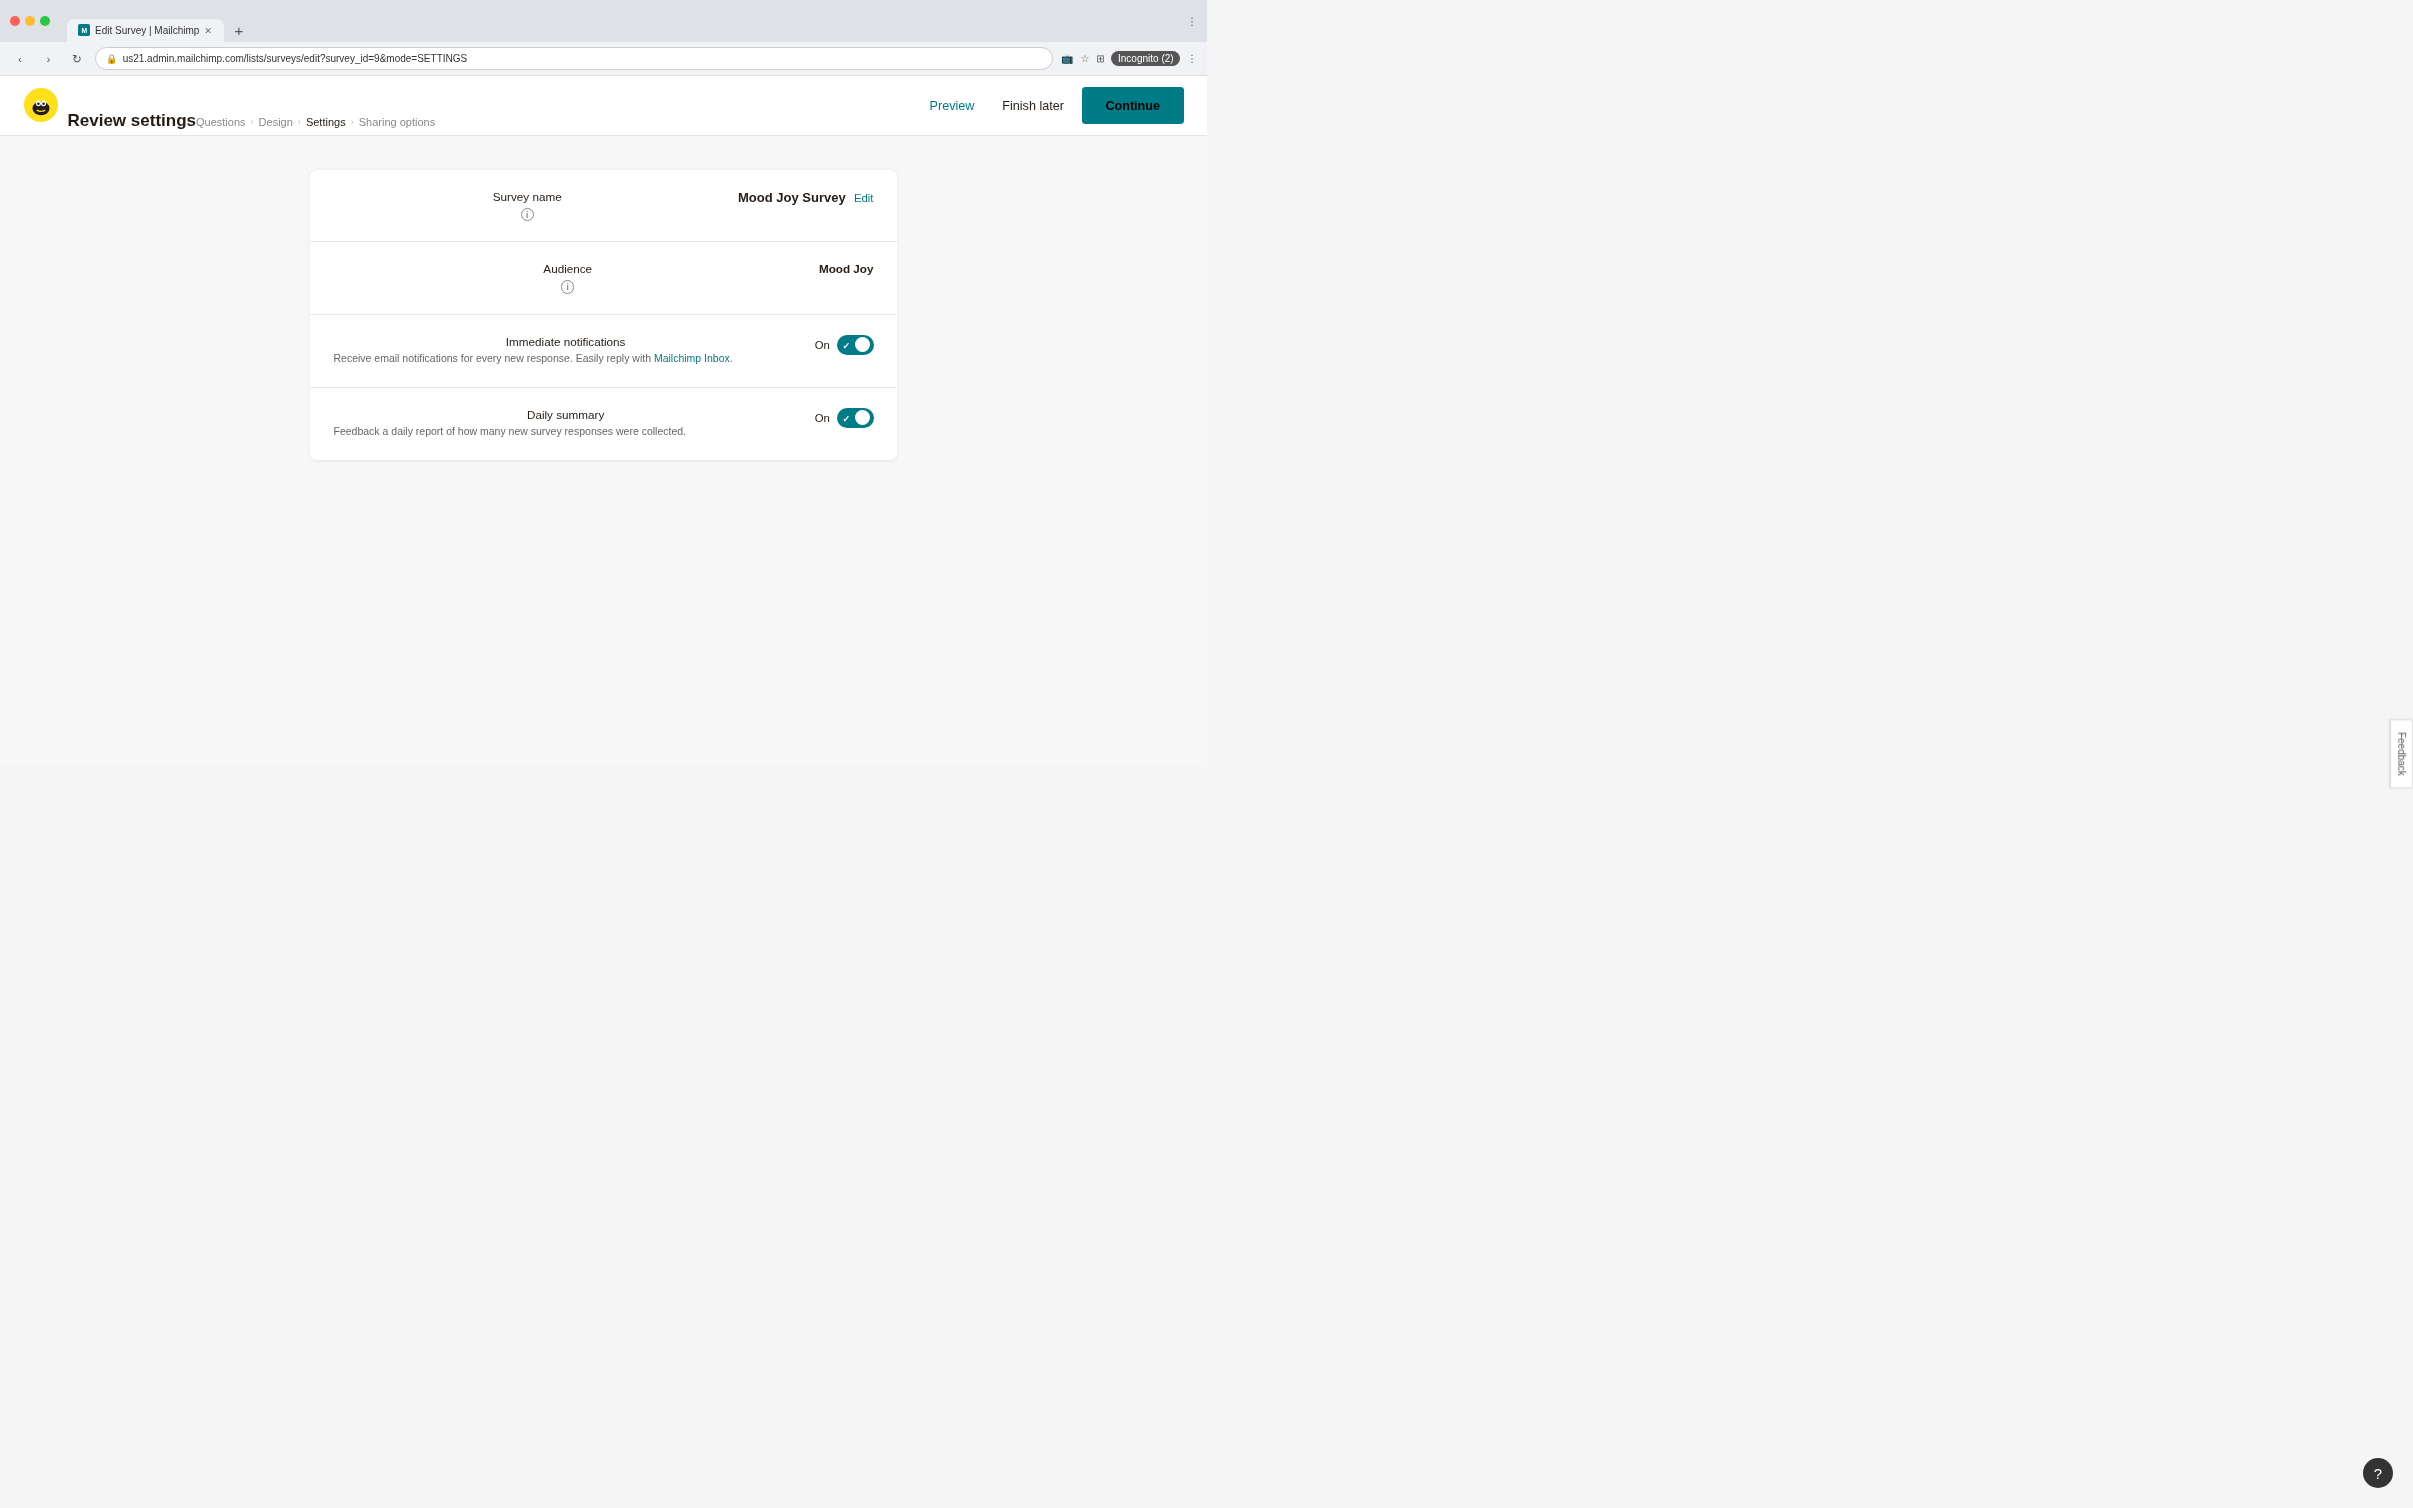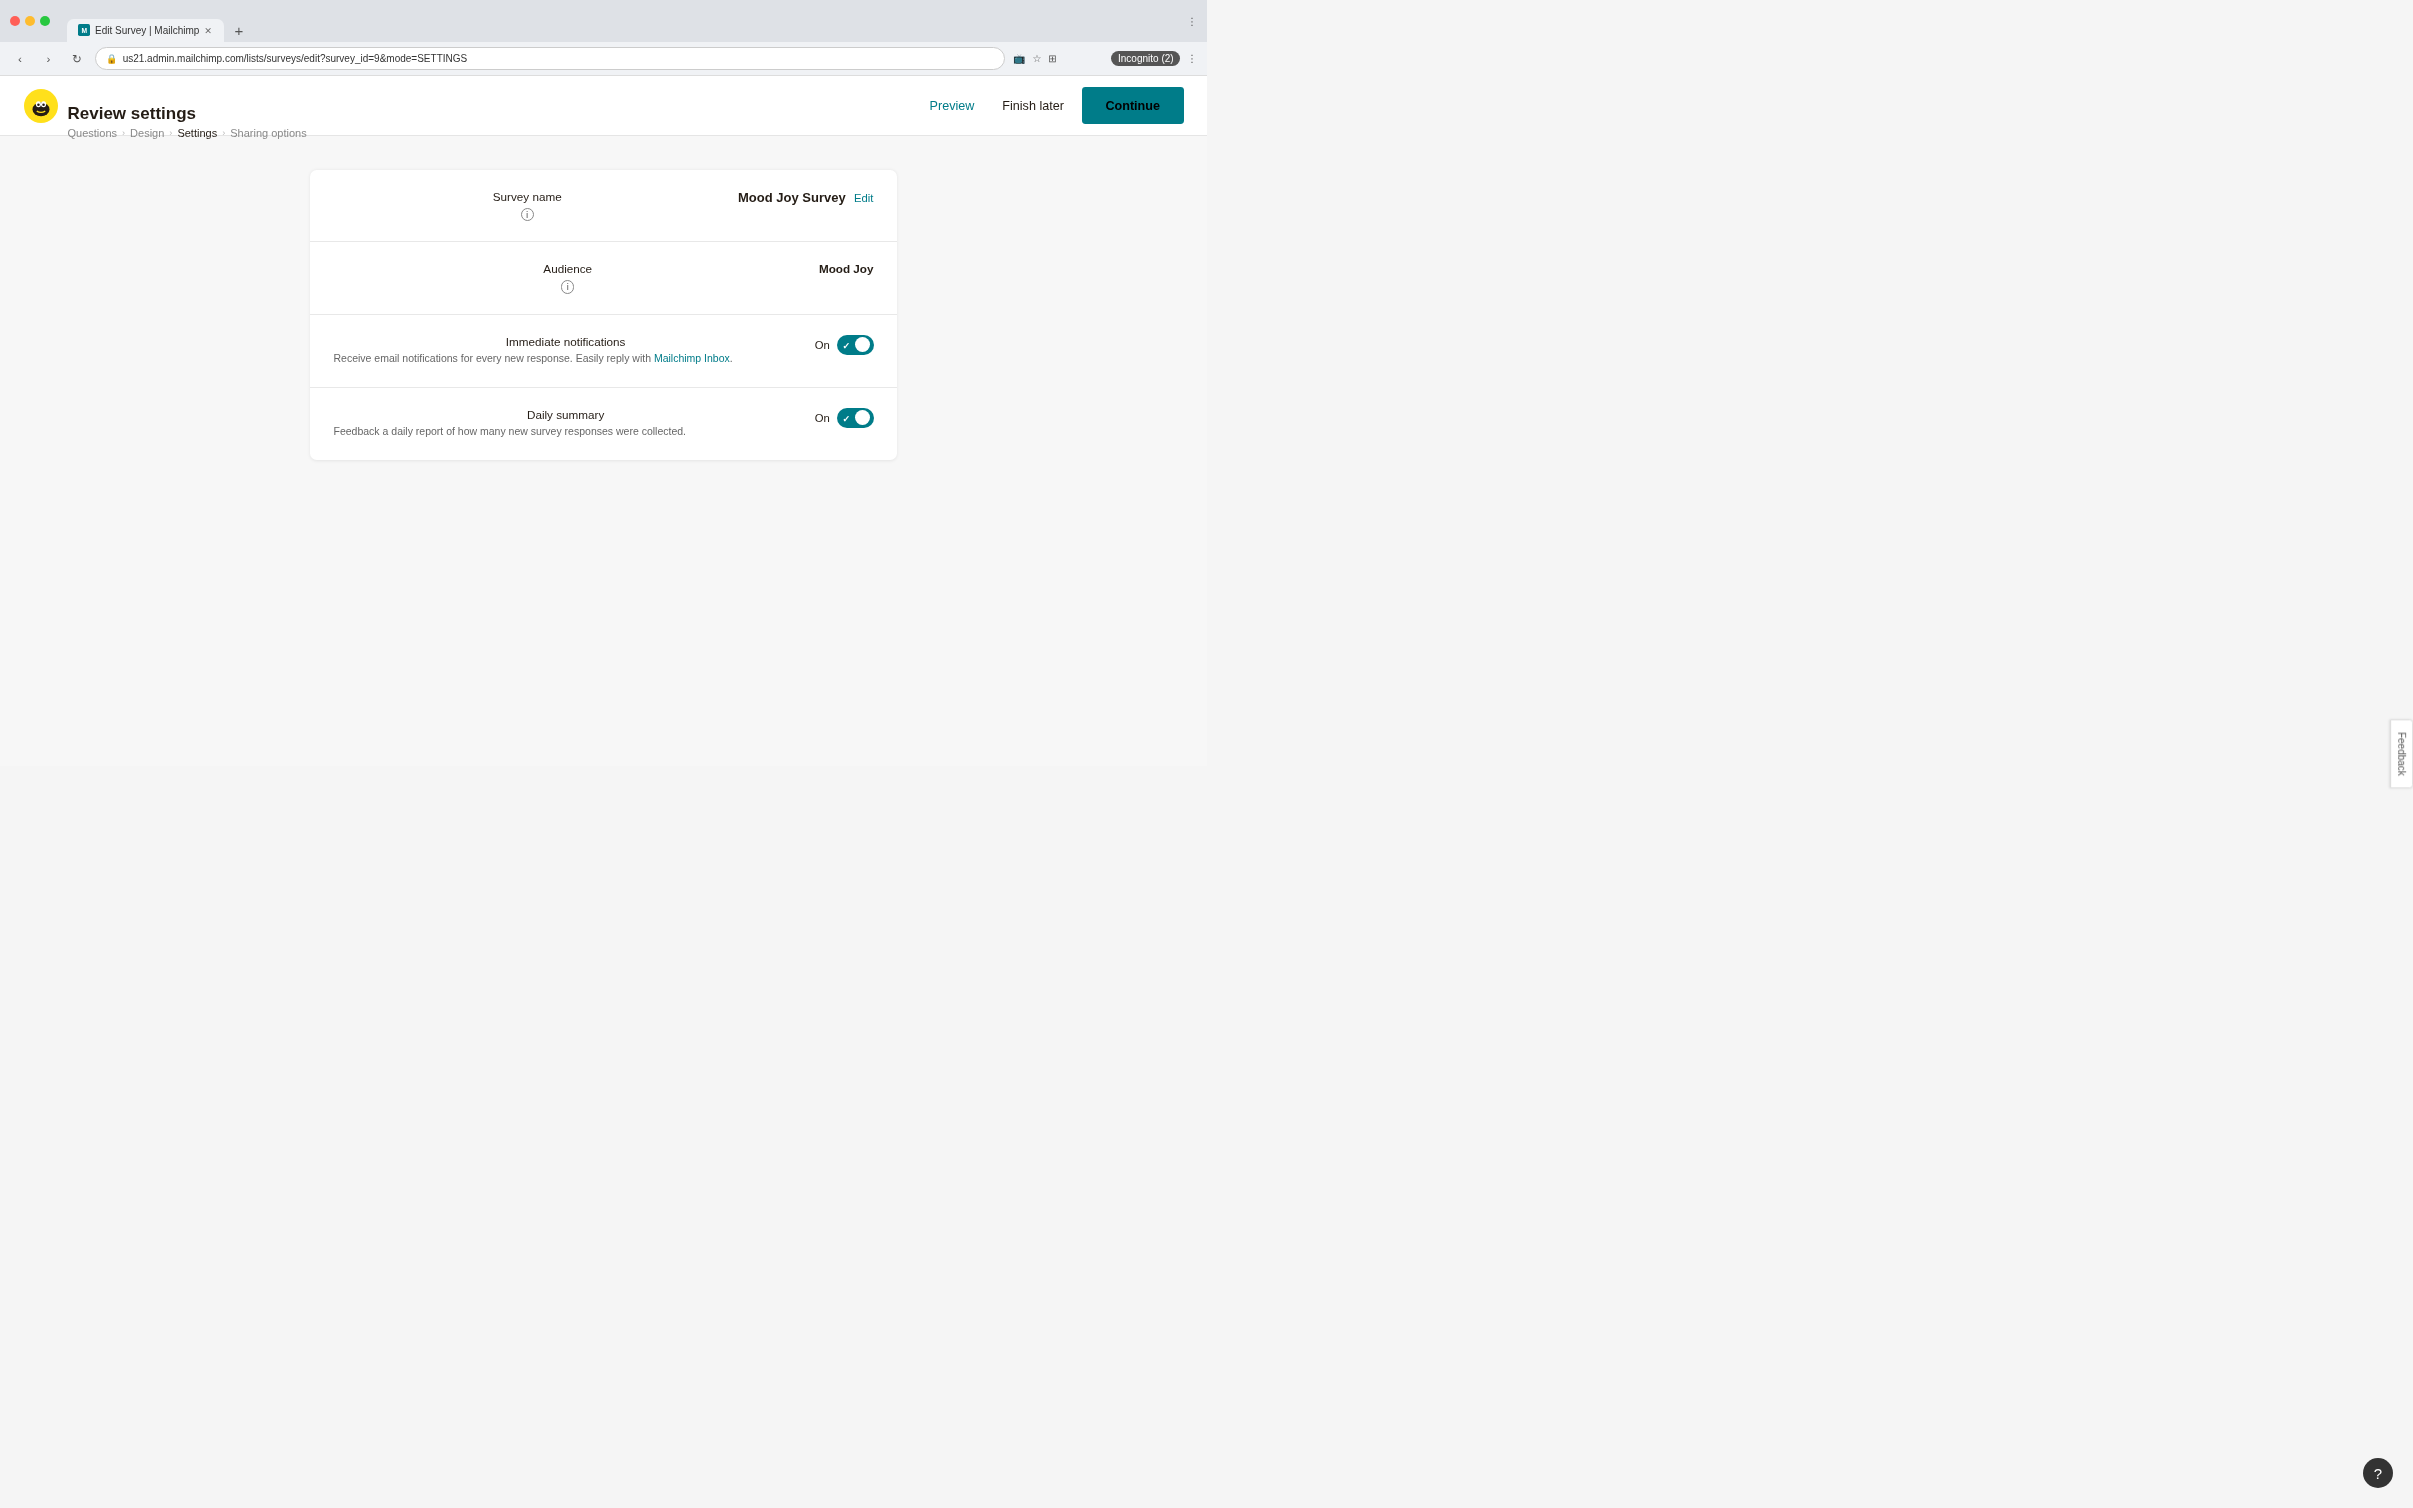--- a/index.html
+++ b/index.html
@@ -152,21 +152,20 @@
       font-size: 10px;
       cursor: pointer;
     }
 
     .incognito-badge {
       background: #555;
       color: white;
       border-radius: 8.4px;
       padding: 1.7px 6.7px;
       font-size: 9.2px;
-      margin-left: 48px;
     }
 
     
     .app-header {
       background: white;
       height: 60px;
       display: flex;
       align-items: center;
       padding: 0 23.5px;
       border-bottom: 0.8px solid #e5e5e5;
@@ -179,21 +178,20 @@
       gap: 10px;
     }
 
     .mailchimp-logo {
       width: 34px;
       height: 34px;
     }
 
     .header-title-area {
       display: flex;
-      flex-direction: column;
       margin-top: 32px;
     }
 
     .page-title-text {
       font-size: 17px;
       font-weight: 600;
       color: #241c15;
       line-height: 1.2;
     }
 

